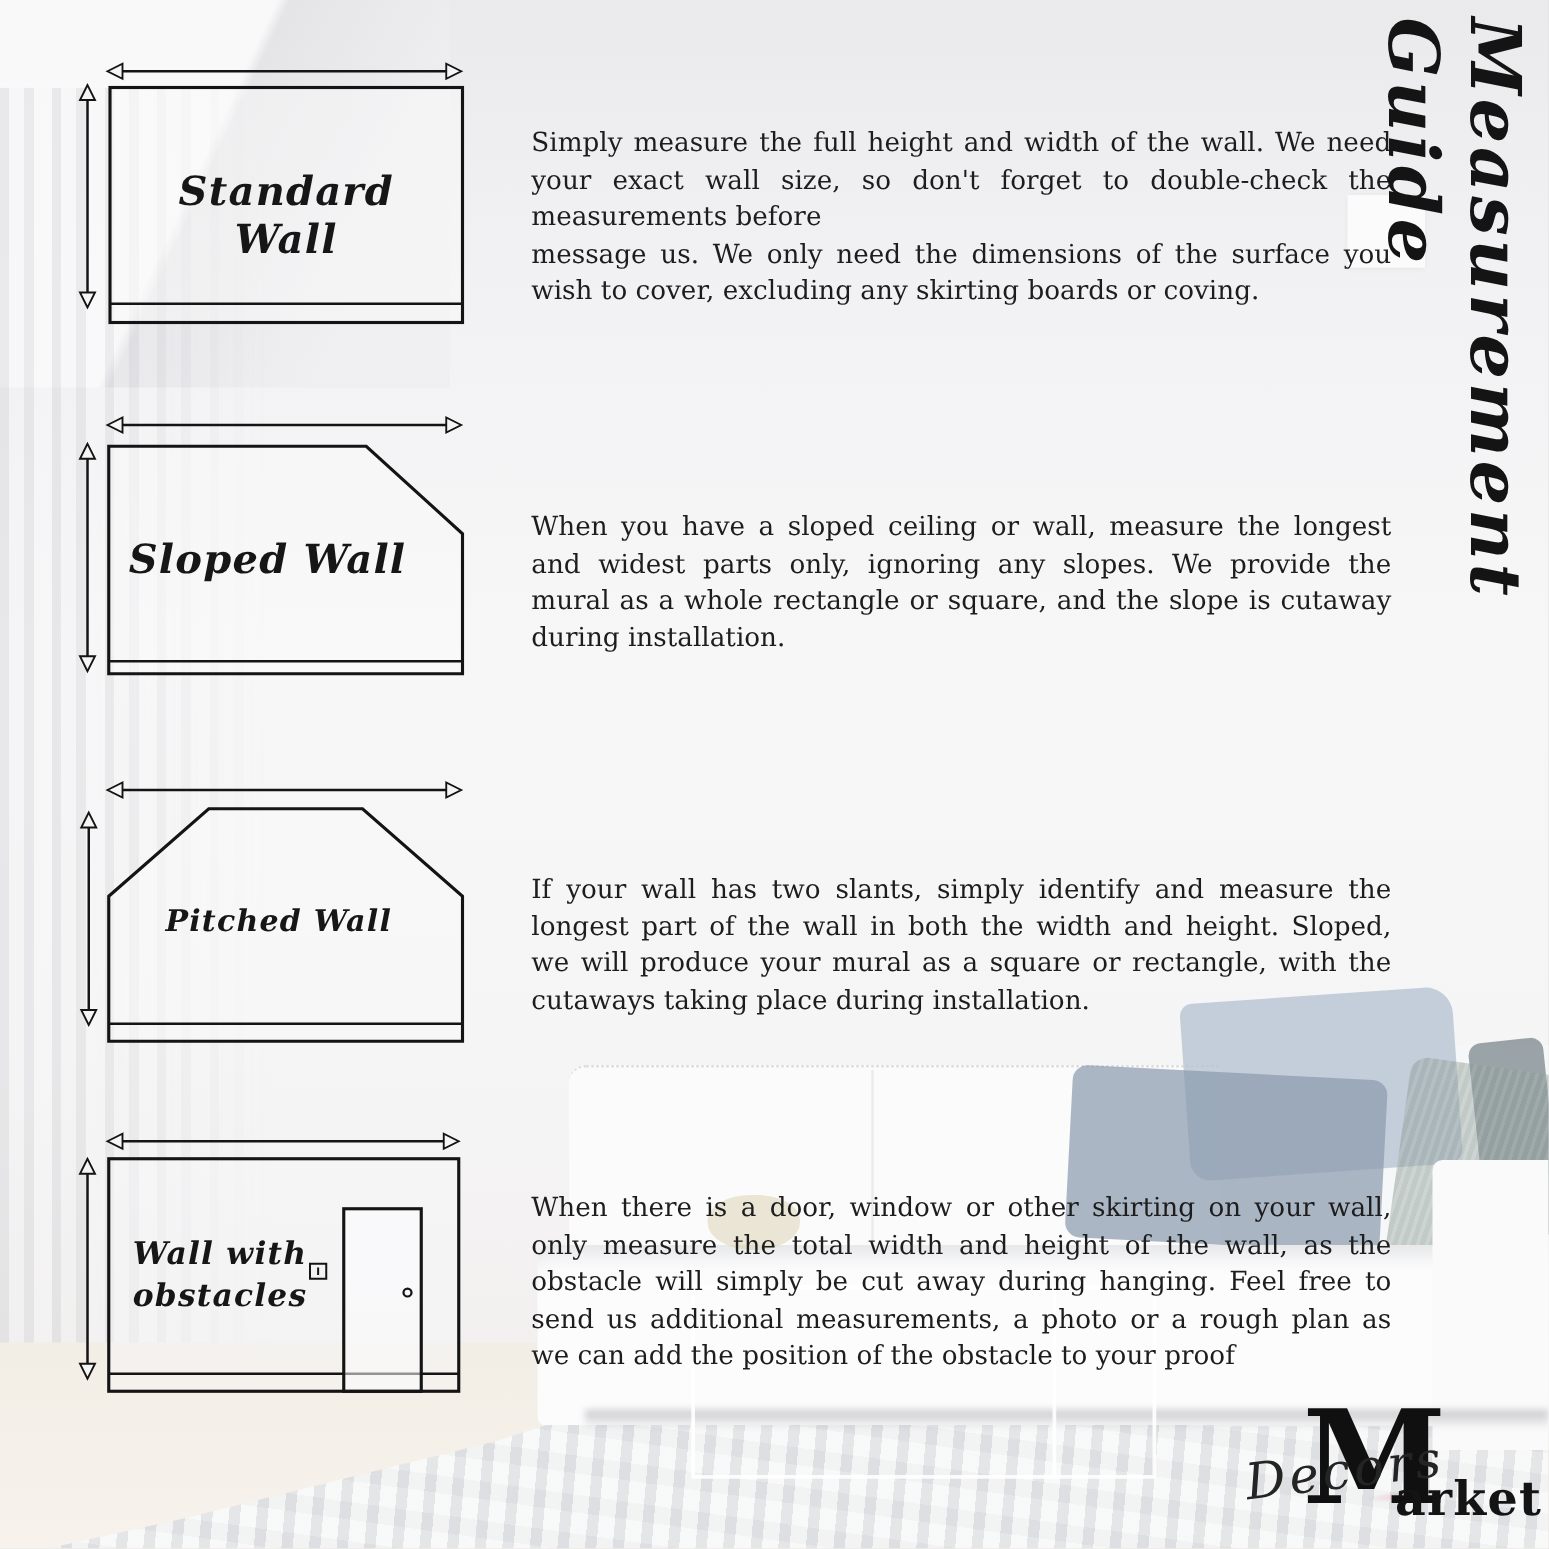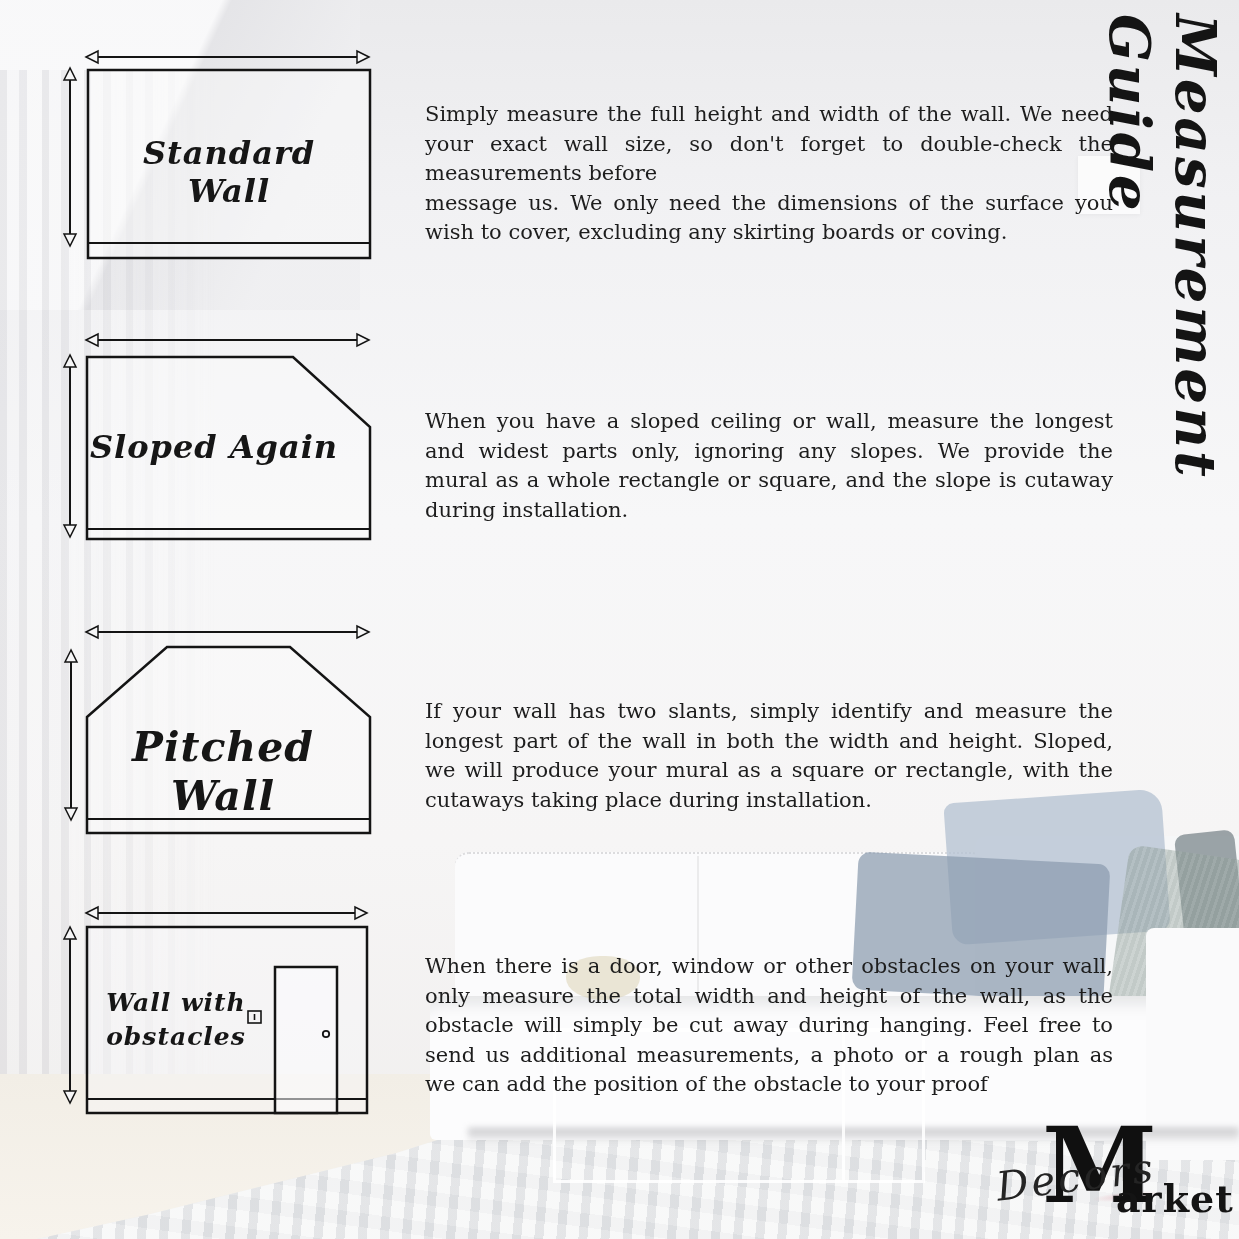--- a/index.html
+++ b/index.html
@@ -51,21 +51,21 @@
   .diagram{position:absolute;}
   .d1{left:60px;top:38px;width:315px;height:228px;}
   .d2{left:60px;top:330px;width:315px;height:215px;}
   .d3{left:60px;top:615px;width:315px;height:225px;}
   .d4{left:60px;top:900px;width:315px;height:218px;}
   .diagram svg{position:absolute;left:0;top:0;}
   .wall-label{position:absolute;text-align:center;color:#161616;font-style:italic;font-weight:700;
     letter-spacing:1px;line-height:1.2;}
   .d1 .wall-label{left:38px;top:96px;width:262px;font-size:32px;}
   .d2 .wall-label{left:28px;top:98px;width:252px;font-size:32px;}
-  .d3 .wall-label{left:38px;top:108px;width:250px;font-size:41px;}
+  .d3 .wall-label{left:38px;top:108px;width:250px;font-size:24px;}
   .d4 .wall-label{left:28px;top:86px;width:176px;font-size:25px;line-height:1.35;}
   
   .desc{position:absolute;left:425px;width:688px;font-size:21px;line-height:29.5px;color:#1d1d1d;
     text-align:justify;white-space:pre-line;margin-top:16px;}
   .p1{top:84px;} .p2{top:391px;} .p3{top:681px;} .p4{top:936px;}
   
   .vertical-title{position:absolute;top:14px;right:10px;height:540px;writing-mode:vertical-rl;
     font-style:italic;font-weight:700;font-size:56px;letter-spacing:3px;color:#141414;}
   
   .logo{position:absolute;left:1000px;top:1128px;width:236px;height:108px;}
@@ -128,21 +128,21 @@
         <polygon points="309,10 297,4 297,16" fill="#f6f6f7" stroke-width="1.5"></polygon>
       </g>
       <g stroke="#141414" stroke-width="2">
         <line x1="10" y1="37" x2="10" y2="195"></line>
         <polygon points="10,25 4,37 16,37" fill="#f6f6f7" stroke-width="1.5"></polygon>
         <polygon points="10,207 4,195 16,195" fill="#f6f6f7" stroke-width="1.5"></polygon>
       </g>
       <polygon points="27,27 233,27 310,97 310,209 27,209" fill="rgba(250,250,251,0.45)" stroke="#141414" stroke-width="2.5"></polygon>
       <line x1="27" y1="199" x2="310" y2="199" stroke="#141414" stroke-width="2"></line>
     </svg>
-    <div class="wall-label">Sloped Again</div>
+    <div class="wall-label">Sloped Wall</div>
   </div>
   <div class="desc p2">When you have a sloped ceiling or wall, measure the longest and widest parts only, ignoring any slopes. We provide the mural as a whole rectangle or square, and the slope is cutaway during installation.</div>
 
   <div class="diagram d3">
     <svg width="315" height="225" viewBox="0 0 315 225">
       <g stroke="#141414" stroke-width="2">
         <line x1="38" y1="17" x2="297" y2="17"></line>
         <polygon points="26,17 38,11 38,23" fill="#f6f6f7" stroke-width="1.5"></polygon>
         <polygon points="309,17 297,11 297,23" fill="#f6f6f7" stroke-width="1.5"></polygon>
       </g>
@@ -172,21 +172,21 @@
       </g>
       <rect x="27" y="27" width="280" height="186" fill="rgba(250,250,251,0.35)" stroke="#141414" stroke-width="2.5"></rect>
       <line x1="27" y1="199" x2="307" y2="199" stroke="#141414" stroke-width="2"></line>
       <rect x="215" y="67" width="62" height="146" fill="rgba(252,252,253,0.55)" stroke="#141414" stroke-width="2.5"></rect>
       <circle cx="266" cy="134" r="3.2" fill="none" stroke="#141414" stroke-width="1.8"></circle>
       <rect x="188" y="111" width="13" height="12" fill="none" stroke="#141414" stroke-width="1.6"></rect>
       <line x1="194.5" y1="114" x2="194.5" y2="120" stroke="#141414" stroke-width="1.6"></line>
     </svg>
     <div class="wall-label">Wall with obstacles</div>
   </div>
-  <div class="desc p4">When there is a door, window or other obstacles on your wall, only measure the total width and height of the wall, as the obstacle will simply be cut away during hanging. Feel free to send us additional measurements, a photo or a rough plan as we can add the position of the obstacle to your proof</div>
+  <div class="desc p4">When there is a door, window or other skirting on your wall, only measure the total width and height of the wall, as the obstacle will simply be cut away during hanging. Feel free to send us additional measurements, a photo or a rough plan as we can add the position of the obstacle to your proof</div>
 
   <div class="vertical-title">Measurement Guide</div>
 
   <div class="logo">
     <span class="logo-m">M</span>
     <span class="logo-script">Decors</span>
     <span class="logo-suffix">arket</span>
   </div>
 
 </div>

